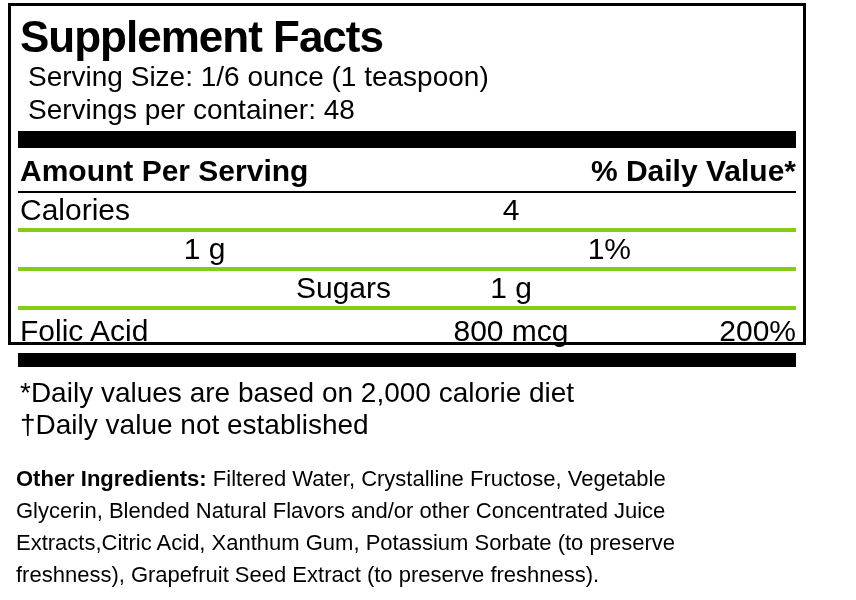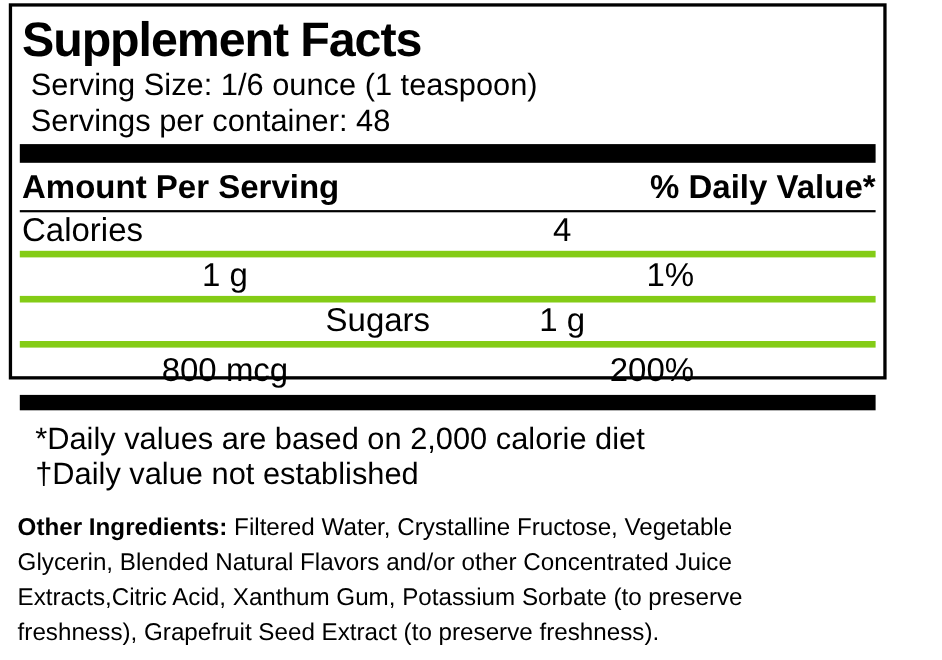--- a/index.html
+++ b/index.html
@@ -49,33 +49,33 @@
     line-height: 30px;
     padding: 8px 0 5px 2px;
     border-bottom: 2px solid #000;
   }
   .nrow {
     display: grid;
     grid-template-columns: 1fr 240px 165px;
     font-size: 30px;
     line-height: 30px;
     padding: 2px 0 3px 0;
-    border-bottom: 6px solid #84cc16;
+    border-bottom: 4px solid #84cc16;
     align-items: baseline;
   }
   .nrow.last { border-bottom: none; padding-top: 6px; }
   .cell.name { padding-left: 2px; white-space: nowrap; }
   .cell.name.indent { padding-left: 50px; text-align: right; }
   .cell.amt { text-align: center; white-space: nowrap; }
   .cell.dv { text-align: right; white-space: nowrap; }
 
   .footnote {
     font-size: 28px;
     line-height: 32px;
-    margin-left: 14px;
+    margin-left: 2px;
     white-space: nowrap;
   }
   .footnote.first { margin-top: 10px; }
 
   
   .ingredients {
     position: absolute;
     left: 16px; top: 463px;
     width: 850px;
     font-size: 22px;
@@ -113,20 +113,21 @@
       <div class="cell dv">1%</div>
     </div>
 
     <div class="nrow">
       <div class="cell name indent">Sugars</div>
       <div class="cell amt">1 g</div>
       <div class="cell dv"></div>
     </div>
 
     <div class="nrow last">
+      <div class="cell name">Folic Acid</div>
       <div class="cell amt">800 mcg</div>
       <div class="cell dv">200%</div>
     </div>
 
     <div class="bar bar-bottom"></div>
 
     <div class="footnote first">*Daily values are based on 2,000 calorie diet</div>
     <div class="footnote">†Daily value not established</div>
   </div>
 

